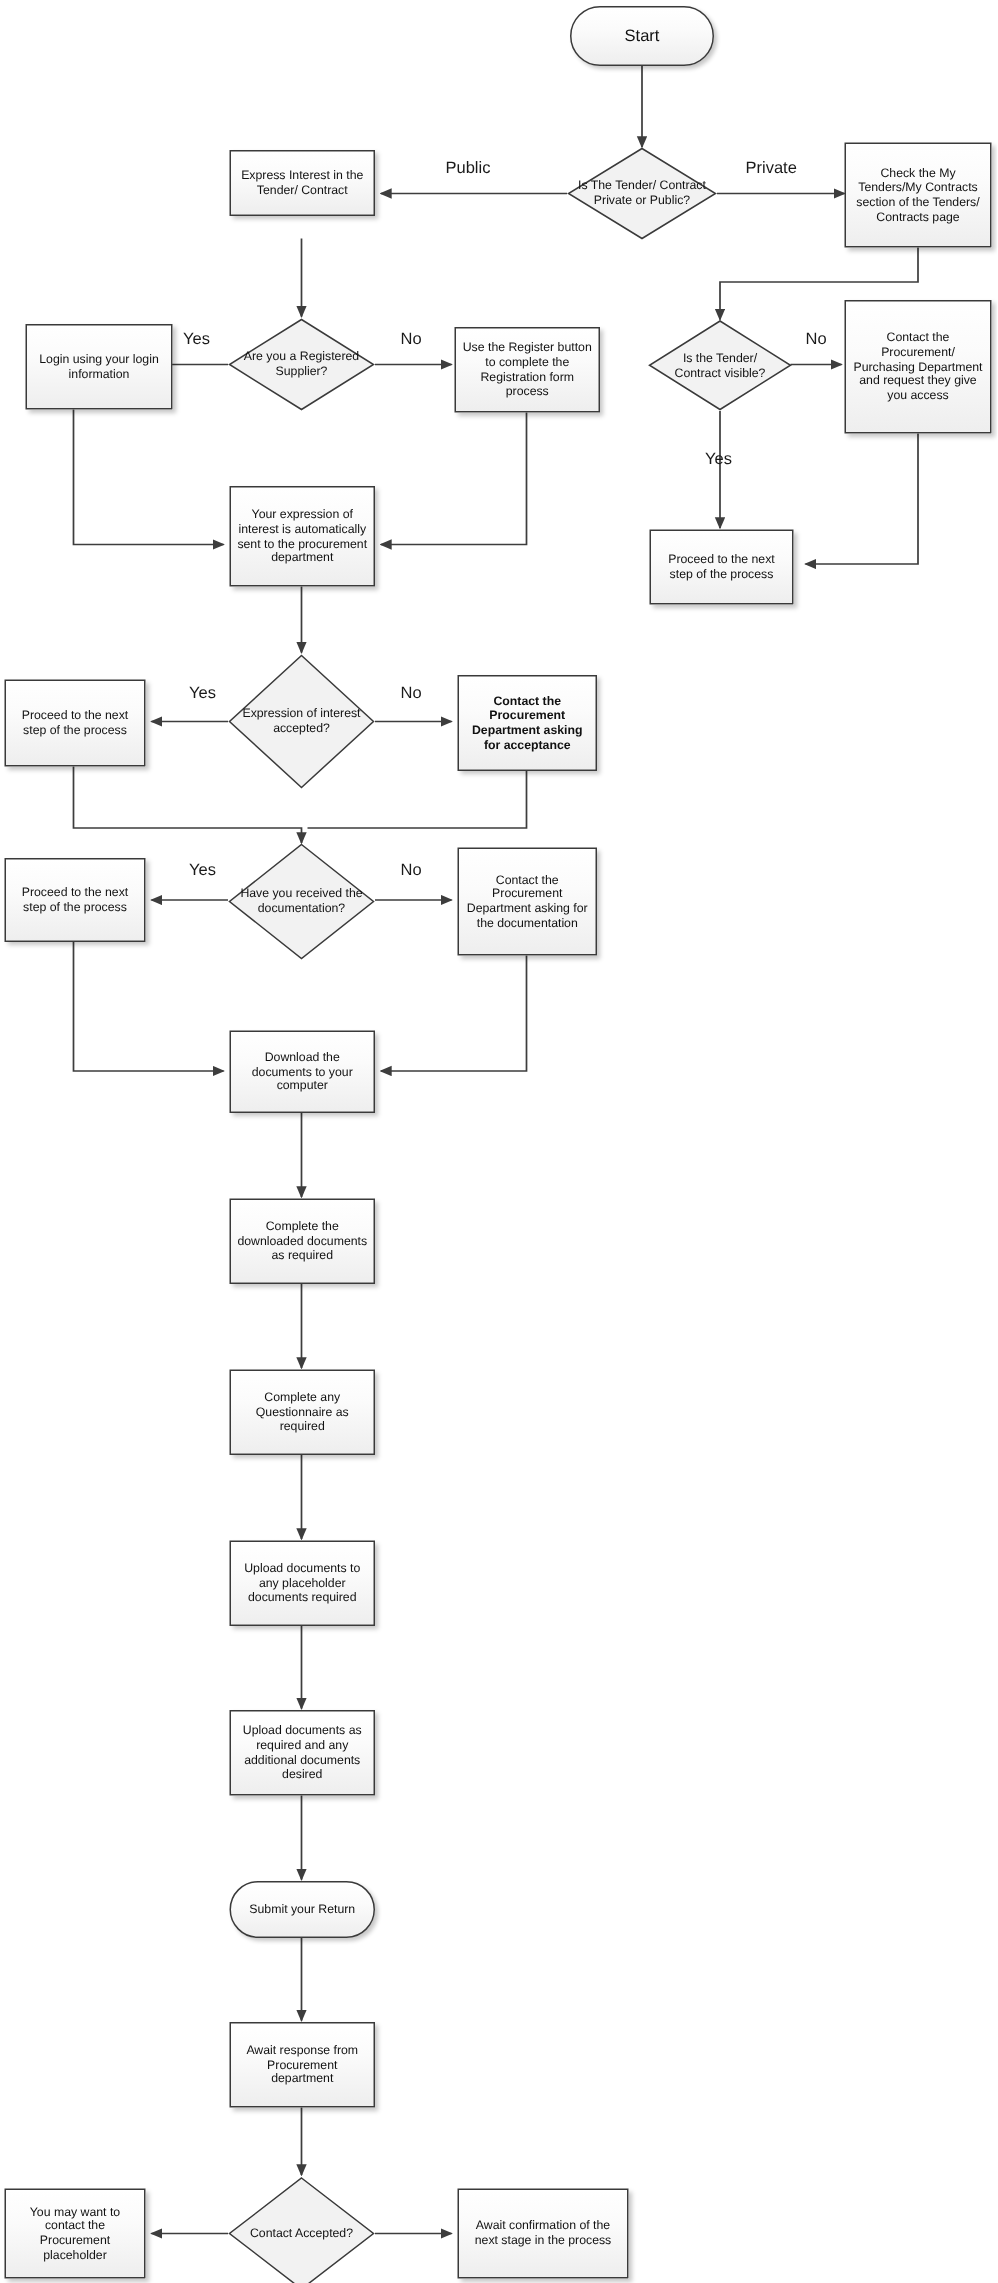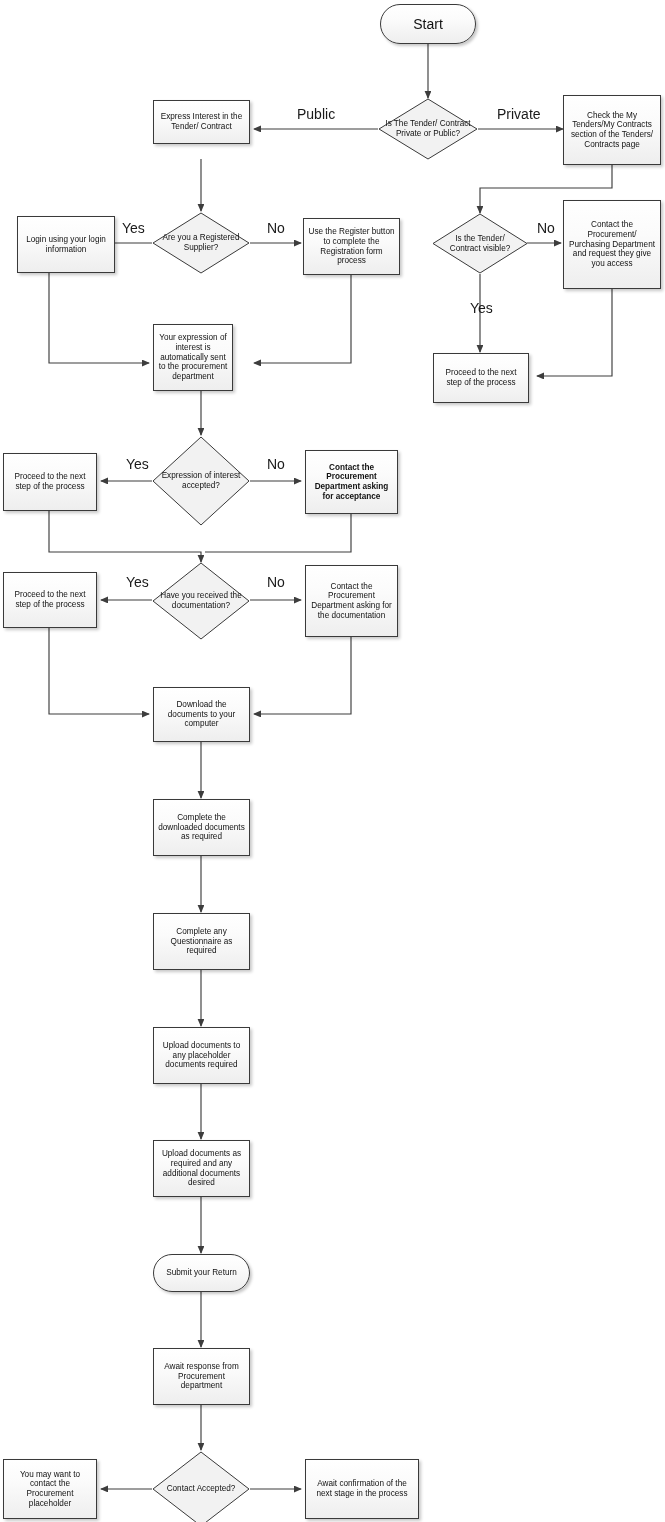--- a/index.html
+++ b/index.html
@@ -9,21 +9,21 @@
   .node{position:absolute;box-sizing:border-box;display:flex;align-items:center;justify-content:center;text-align:center;color:#111111;
         background:linear-gradient(180deg,#ffffff 0%,#fbfbfb 38%,#eeeeee 100%);
         border:1px solid #3a3a3a;box-shadow:2px 2px 3px rgba(0,0,0,0.22);}
   .node span{display:block;line-height:1.18;padding:0 3px;}
   .proc{border-radius:0;}
   .term{border-radius:26px;}
   .dia{background:none;border:0;box-shadow:none;}
   .dia .dshape{position:absolute;left:0;top:0;width:100%;height:100%;}
   .dia .dtext{position:relative;z-index:2;width:86%;}
   .lbl{position:absolute;color:#1a1a1a;white-space:nowrap;}
-  .fs9{font-size:14px;}
+  .fs9{font-size:11px;}
   .fs8{font-size:8.2px;}
 </style>
 </head>
 <body>
 
 <div id="canvas">
 
   <svg id="edges" viewBox="0 0 665 1522" xmlns="http://www.w3.org/2000/svg">
     <defs>
       <marker id="ah" markerWidth="7" markerHeight="7" refX="6.2" refY="3" orient="auto" markerUnits="strokeWidth">
@@ -130,21 +130,21 @@
   </div>
 
   <div class="node proc" style="left:563px;top:200px;width:98px;height:89px;">
     <span class="fs8">Contact the Procurement/ Purchasing Department and request they give you access</span>
   </div>
 
   <div class="node proc" style="left:433px;top:353px;width:96px;height:50px;">
     <span class="fs8">Proceed to the next step of the process</span>
   </div>
 
-  <div class="node proc" style="left:153px;top:324px;width:80px;height:67px;">
+  <div class="node proc" style="left:153px;top:324px;width:97px;height:67px;">
     <span class="fs8">Your expression of interest is automatically sent to the procurement department</span>
   </div>
 
   <div class="node dia" style="left:152px;top:436px;width:98px;height:90px;">
     <svg class="dshape" viewBox="0 0 98 90" preserveAspectRatio="none">
       <polygon points="49,1 97,45 49,89 1,45" fill="#f2f2f2" stroke="#3a3a3a" stroke-width="1"></polygon>
     </svg>
     <span class="dtext fs8">Expression of interest accepted?</span>
   </div>
 

